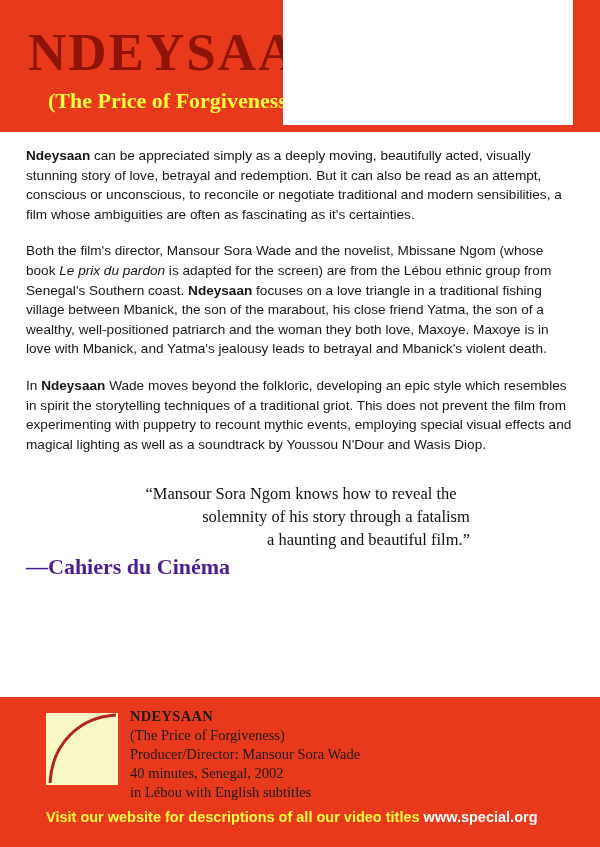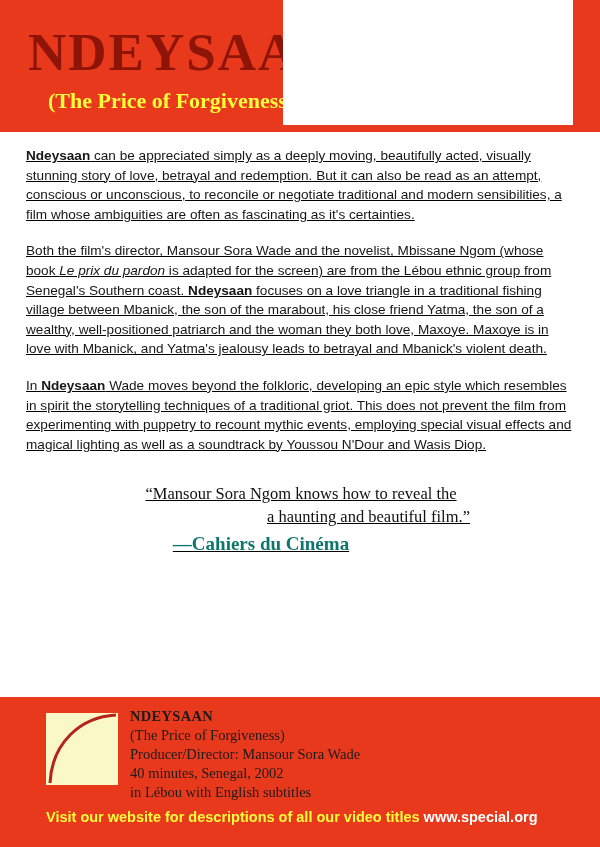--- a/index.html
+++ b/index.html
@@ -74,21 +74,20 @@
   
   .content {
     position: absolute;
     left: 0;
     top: 132px;
     width: 600px;
     height: 565px;
     background: #ffffff;
     padding: 14px 26px 0 26px;
     box-sizing: border-box;
-    text-decoration: underline;
   }
   .para {
     font-family: "Liberation Sans", sans-serif;
     font-size: 13.6px;
     line-height: 19.6px;
     color: #161616;
     margin: 0 0 17px 0;
     text-align: left;
   }
   .para b { font-weight: bold; }
@@ -110,23 +109,23 @@
   }
   .quote-line.l1 { text-align: center; padding-left: 80px; }
   .quote-line.l2 { text-align: center; padding-left: 150px; }
   .quote-line.l3 { text-align: center; padding-left: 190px; }
   .quote-line.l4 { text-align: center; padding-left: 215px; }
   .quote-source {
     display: block;
     margin-top: 4px;
     font-family: "Liberation Serif", serif;
     font-weight: bold;
-    font-size: 19px;
-    text-align: center;
-    color: #0f766e;
+    font-size: 22px;
+    text-align: left;
+    color: #4c1d95;
     white-space: nowrap;
   }
 
   
   .footer {
     position: absolute;
     left: 0;
     top: 697px;
     width: 600px;
     height: 150px;
@@ -189,20 +188,21 @@
     </div>
   </div>
 
   <div class="content">
     <p class="para" id="para-0"><b>Ndeysaan</b><span> can be appreciated simply as a deeply moving, beautifully acted, visually stunning story of love, betrayal and redemption. But it can also be read as an attempt, conscious or unconscious, to reconcile or negotiate traditional and modern sensibilities, a film whose ambiguities are often as fascinating as it's certainties.</span></p>
     <p class="para" id="para-1"><span>Both the film's director, Mansour Sora Wade and the novelist, Mbissane Ngom (whose book </span><i>Le prix du pardon</i><span> is adapted for the screen) are from the Lébou ethnic group from Senegal's Southern coast. </span><b>Ndeysaan</b><span> focuses on a love triangle in a traditional fishing village between Mbanick, the son of the marabout, his close friend Yatma, the son of a wealthy, well-positioned patriarch and the woman they both love, Maxoye. Maxoye is in love with Mbanick, and Yatma's jealousy leads to betrayal and Mbanick's violent death.</span></p>
     <p class="para" id="para-2"><span>In </span><b>Ndeysaan</b><span> Wade moves beyond the folkloric, developing an epic style which resembles in spirit the storytelling techniques of a traditional griot. This does not prevent the film from experimenting with puppetry to recount mythic events, employing special visual effects and magical lighting as well as a soundtrack by Youssou N'Dour and Wasis Diop.</span></p>
 
     <div class="quote-block">
       <span class="quote-line l1">“Mansour Sora Ngom knows how to reveal the</span>
+      <span class="quote-line l2">solemnity of his story through a fatalism</span>
       <span class="quote-line l4">a haunting and beautiful film.”</span>
       <span class="quote-source">—Cahiers du Cinéma</span>
     </div>
   </div>
 
   <div class="footer">
     <div class="logo-box">
       <svg class="logo-curve" viewBox="0 0 72 72">
         <path d="M 70 2 C 34 4 6 30 4 70" fill="none" stroke="#b5231a" stroke-width="3"></path>
       </svg>

